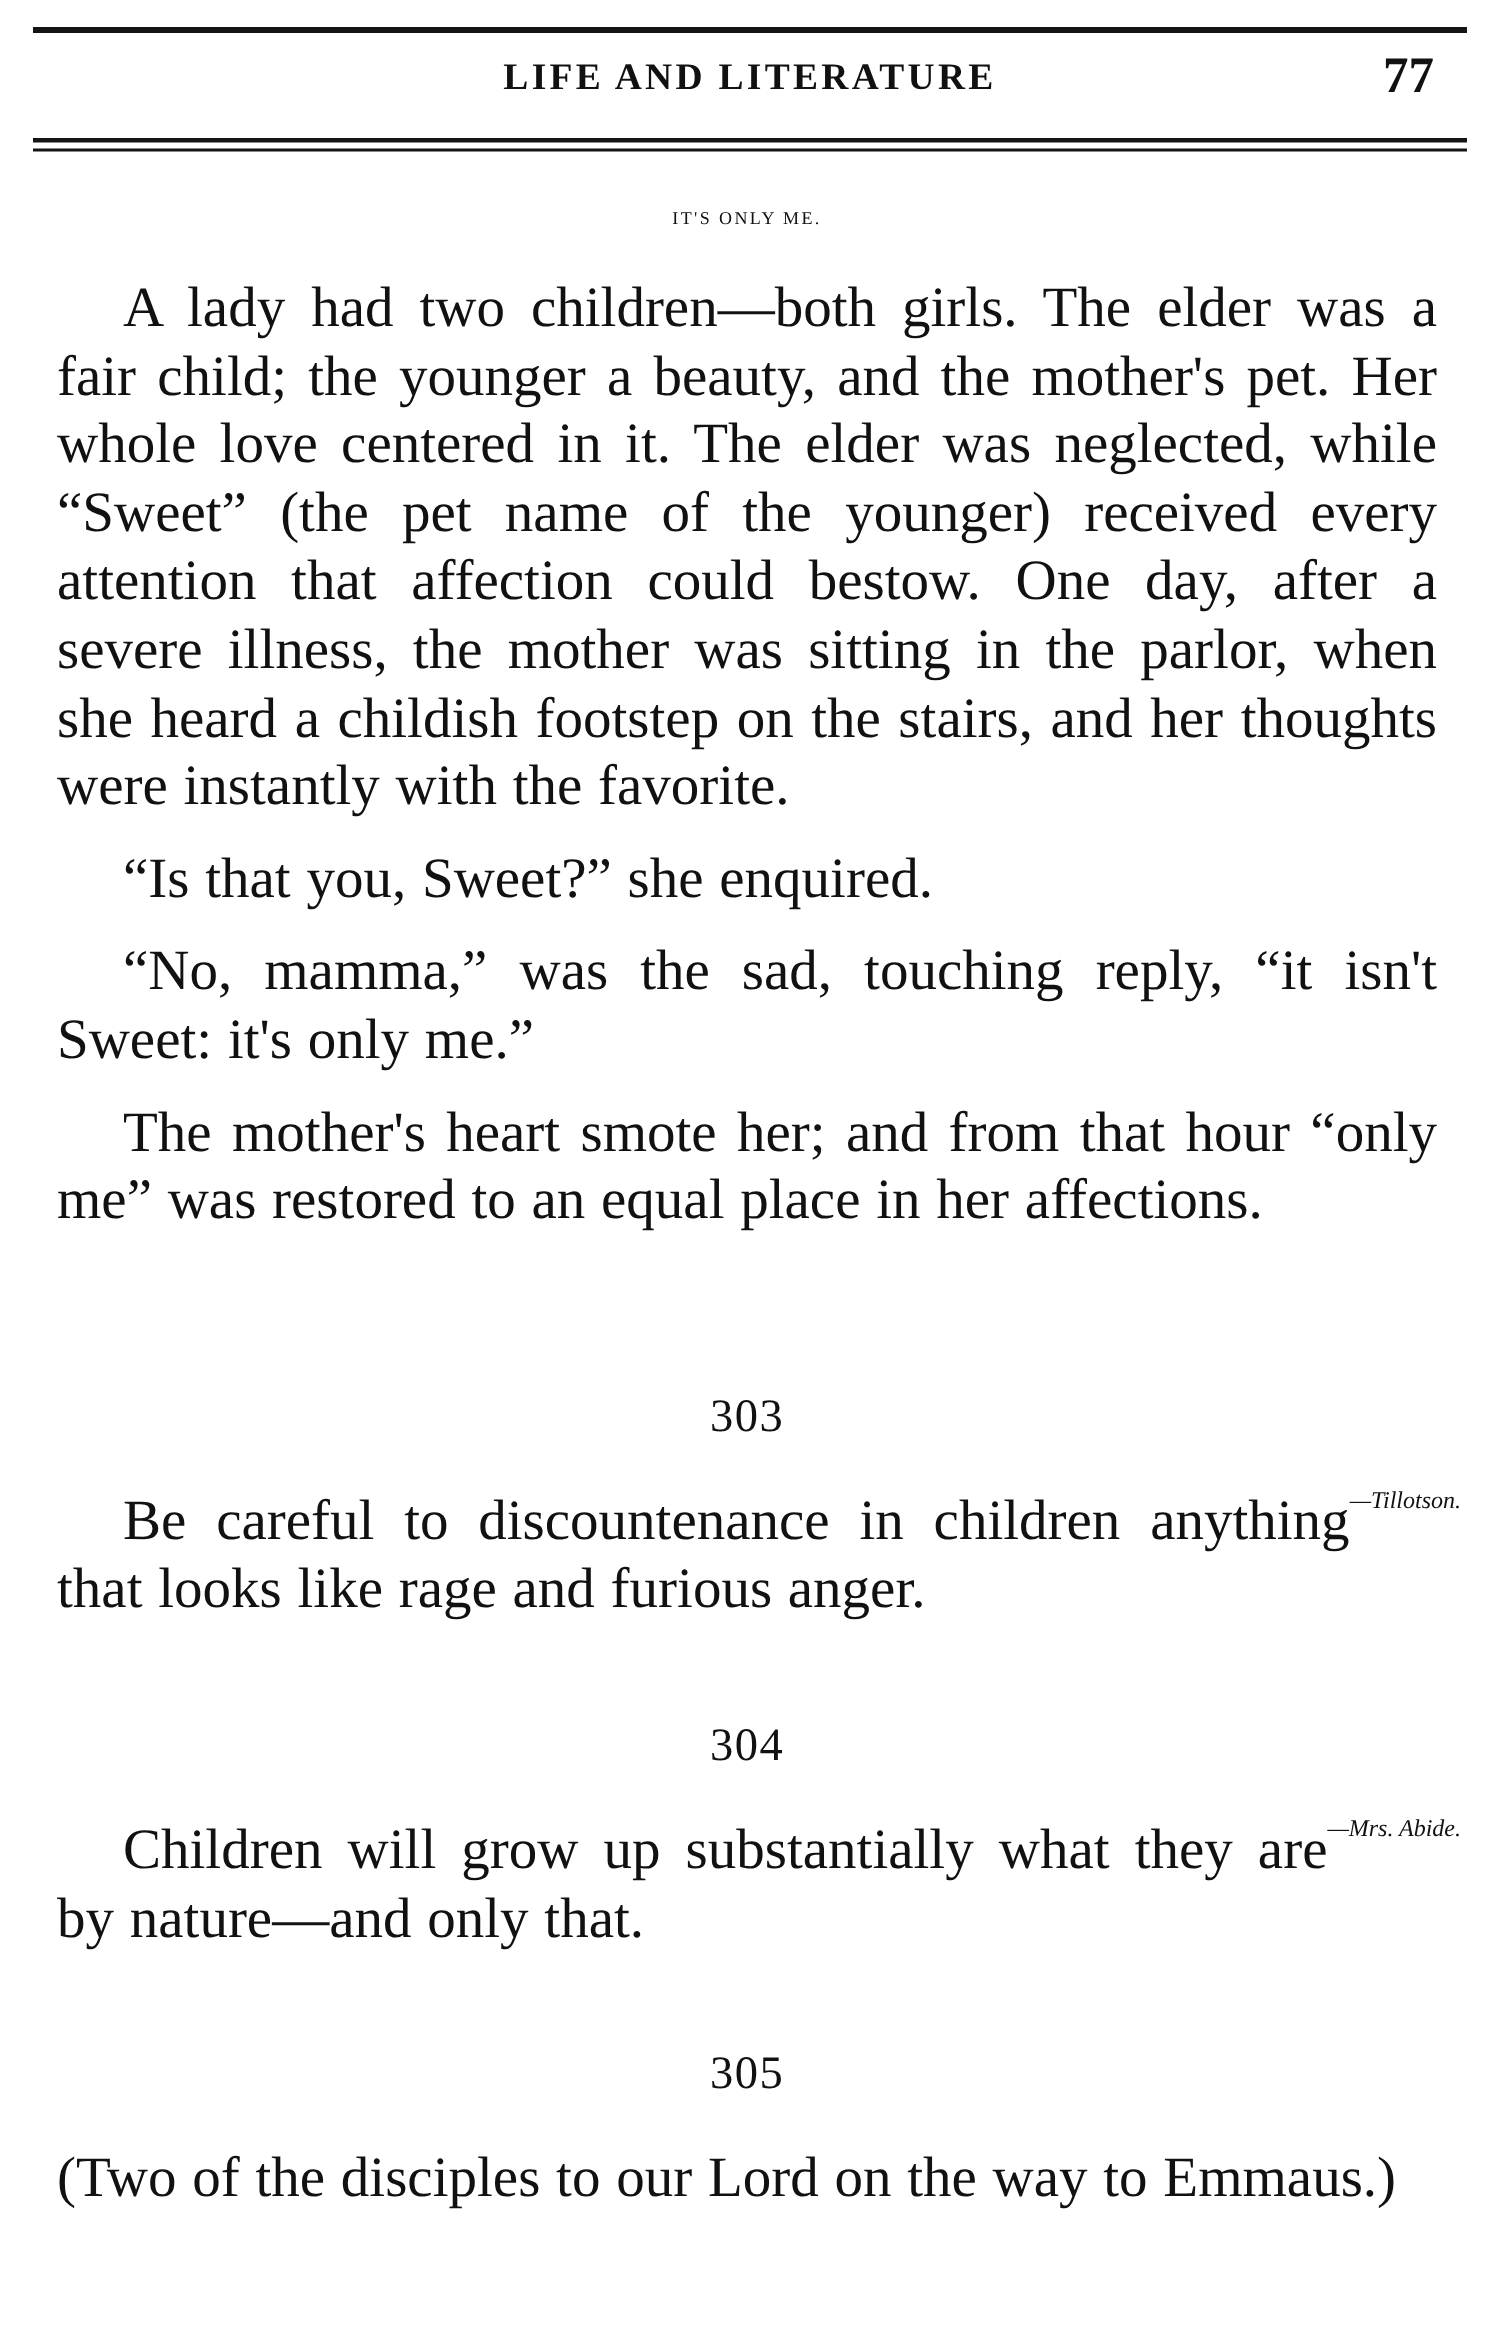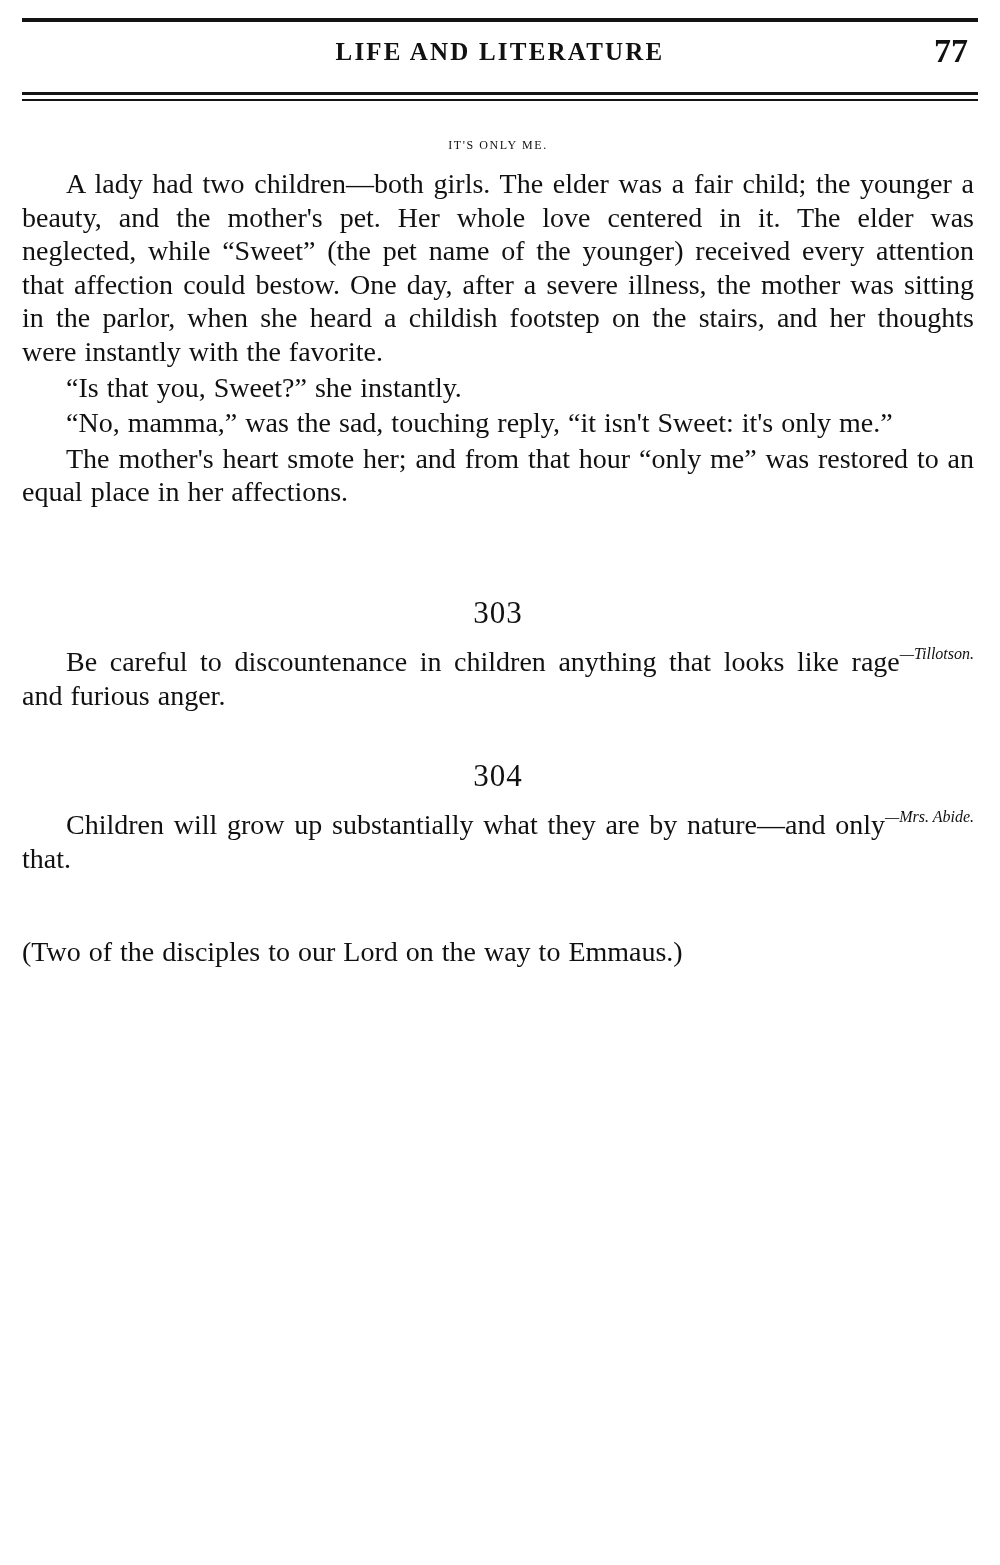--- a/index.html
+++ b/index.html
@@ -54,21 +54,21 @@
     top: 38px;
     text-align: center;
     font-size: 25px;
     letter-spacing: 2.2px;
     font-variant: small-caps;
     text-transform: uppercase;
     font-weight: 600;
   }
   .folio {
     position: absolute;
-    right: 32px;
+    right: 44px;
     top: 32px;
     font-size: 34px;
     font-weight: 700;
   }
   
   .body {
     position: absolute;
     left: 22px;
     right: 26px;
     top: 118px;
@@ -85,24 +85,24 @@
   }
   .subtitle {
     text-align: center;
     font-size: 12px;
     font-variant: small-caps;
     text-transform: uppercase;
     letter-spacing: 1.6px;
     margin-top: 20px;
   }
   p.para {
-    font-size: 28px;
+    font-size: 38px;
     line-height: 1.20;
     text-align: justify;
-    margin: 0;
+    margin: 16px;
     text-indent: 44px;
     word-spacing: 1px;
   }
   p.para.cont {
     margin-top: 2px;
   }
   p.flush {
     text-indent: 0;
   }
   .attrib {
@@ -134,21 +134,21 @@
   <div class="folio">77</div>
   <div class="rule-bottom"></div>
   <div class="rule-bottom-thin"></div>
 
   <div class="body">
 
     <div class="entry">
       <div class="subtitle">It's only me.</div>
       <div class="sp-small"></div>
       <p class="para">A lady had two children—both girls.  The elder was a fair child; the younger a beauty, and the mother's pet. Her whole love centered in it.  The elder was neglected, while “Sweet” (the pet name of the younger) received every attention that affection could bestow.  One day, after a severe illness, the mother was sitting in the parlor, when she heard a childish footstep on the stairs, and her thoughts were instantly with the favorite.</p>
-      <p class="para cont">“Is that you, Sweet?” she instantly.</p>
+      <p class="para cont">“Is that you, Sweet?” she enquired.</p>
       <p class="para cont">“No, mamma,” was the sad, touching reply, “it isn't Sweet: it's only me.”</p>
       <p class="para cont">The mother's heart smote her; and from that hour “only me” was restored to an equal place in her affections.</p>
     </div>
 
     <div class="sp-3"></div>
 
 
     <div class="sp-1"></div>
 
     <div class="entry">
@@ -167,18 +167,19 @@
       <div class="sp-small"></div>
       <div class="clearfix">
         <span class="inline-attrib">—Mrs. Abide.</span>
         <p class="para">Children will grow up substantially what they are by nature—and only that.</p>
       </div>
     </div>
 
     <div class="sp-2"></div>
 
     <div class="entry">
+      <div class="num">305</div>
       <div class="sp-small"></div>
       <p class="para flush">(Two of the disciples to our Lord on the way to Emmaus.)</p>
     </div>
 
   </div>
 </div>
 
 </body></html>

